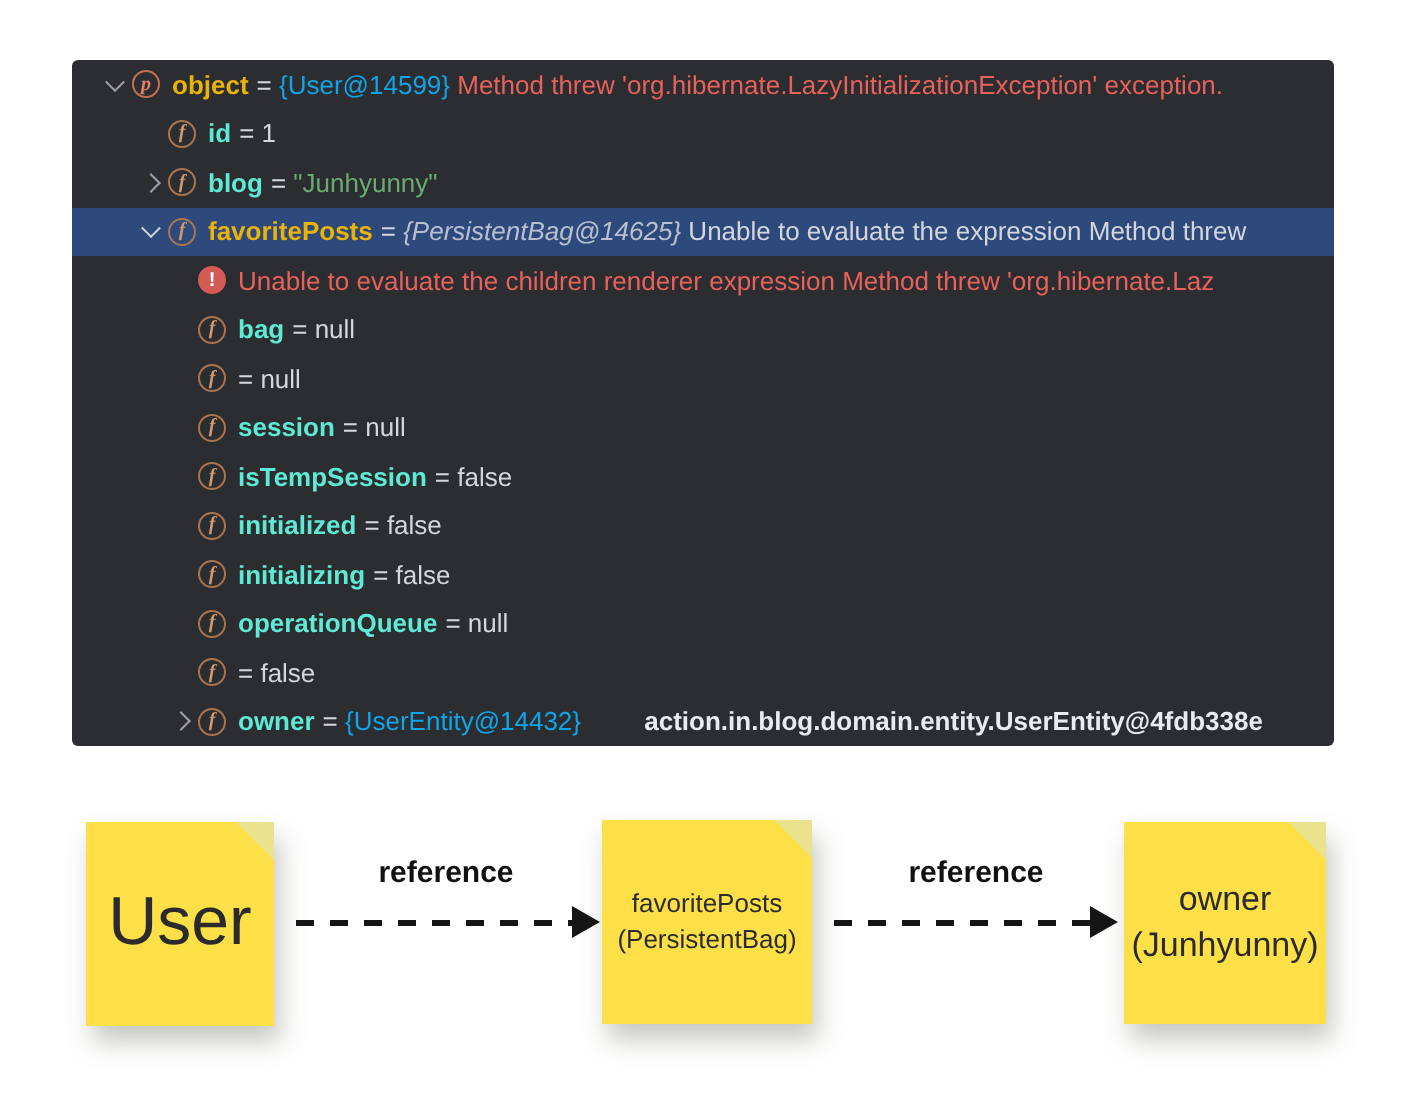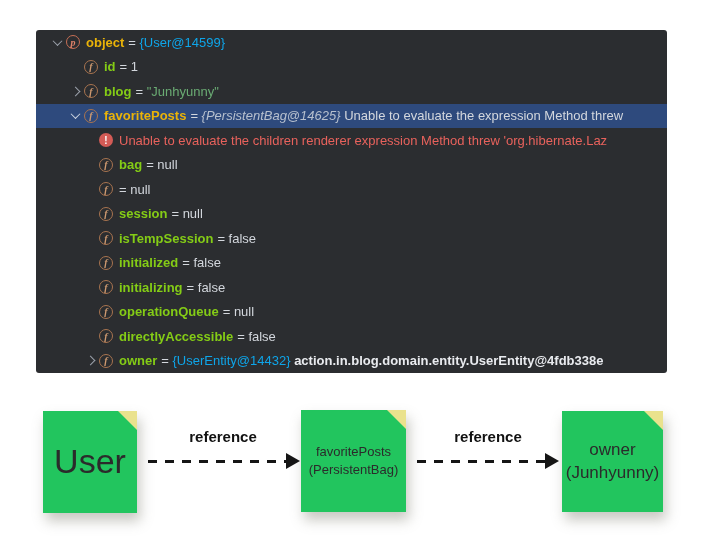--- a/index.html
+++ b/index.html
@@ -22,31 +22,31 @@
 
   .vicon{width:14px;height:14px;flex:0 0 14px;box-sizing:border-box;border-radius:50%;
          margin-right:6px;display:flex;align-items:center;justify-content:center;
          font:italic 700 10px "Liberation Serif",serif;}
   .vicon.f{border:1px solid #a9744f;color:#cf9a70;}
   .vicon.p{border:1px solid #c76f55;color:#e2836a;}
   .vicon.err{background:#d35b56;color:#ffffff;border:none;
              font:700 10px "Liberation Sans",sans-serif;font-style:normal;}
 
   .nm{margin-right:4px;}
-  .nm-field{color:#84cc16;font-weight:700;}
+  .nm-field{color:#5eead4;font-weight:700;}
   .nm-white{color:#eab308;font-weight:700;}
   .c-plain{color:#d3d7dd;}
   .c-ref{color:#0ea5e9;}
   .c-refsel{color:#b7c0ce;font-style:italic;}
   .c-error{color:#e8625c;}
   .c-string{color:#6aab73;}
-  .c-vbold{color:#e9ebef;font-weight:700;}
+  .c-vbold{color:#e9ebef;font-weight:700;padding-left:28px;}
 
   
-  .note{position:absolute;background:#22c55e;display:flex;flex-direction:column;
+  .note{position:absolute;background:#fde047;display:flex;flex-direction:column;
         align-items:center;justify-content:center;text-align:center;color:#2b2b2b;
         box-shadow:3px 8px 12px rgba(110,110,95,0.38);}
   .note::before{content:"";position:absolute;top:0;right:0;width:0;height:0;
         border-style:solid;border-width:0 19px 19px 0;
         border-color:transparent #eae28d transparent transparent;}
   .note-user{left:43px;top:411px;width:94px;height:102px;}
   .note-bag{left:301px;top:410px;width:105px;height:102px;}
   .note-owner{left:562px;top:411px;width:101px;height:101px;}
   .n-lg span{font-size:34px;line-height:1.05;}
   .n-sm span{font-size:13px;line-height:1.4;}
@@ -64,33 +64,33 @@
         font-weight:700;color:#111111;}
   .alabel1{left:153px;top:428px;}
   .alabel2{left:418px;top:428px;}
 </style>
 </head>
 <body>
 
 <div class="stage">
 
   <div class="panel" id="panel">
-      <div class="row lv0"><span class="chev down"><i></i></span><span class="vicon p">p</span><span class="nm nm-white">object</span><span class="c-plain">= </span><span class="c-ref">{User@14599}</span></div>
+      <div class="row lv0"><span class="chev down"><i></i></span><span class="vicon p">p</span><span class="nm nm-white">object</span><span class="c-plain">= </span><span class="c-ref">{User@14599}</span><span class="c-error"> Method threw 'org.hibernate.LazyInitializationException' exception.</span></div>
       <div class="row lv1"><span class="chev"></span><span class="vicon f">f</span><span class="nm nm-field">id</span><span class="c-plain">= 1</span></div>
       <div class="row lv1"><span class="chev right"><i></i></span><span class="vicon f">f</span><span class="nm nm-field">blog</span><span class="c-plain">= </span><span class="c-string">"Junhyunny"</span></div>
       <div class="row lv1 selected"><span class="chev down"><i></i></span><span class="vicon f">f</span><span class="nm nm-white">favoritePosts</span><span class="c-plain">= </span><span class="c-refsel">{PersistentBag@14625}</span><span class="c-plain"> Unable to evaluate the expression Method threw</span></div>
       <div class="row lv2"><span class="chev"></span><span class="vicon err">!</span><span class="c-error">Unable to evaluate the children renderer expression Method threw 'org.hibernate.Laz</span></div>
       <div class="row lv2"><span class="chev"></span><span class="vicon f">f</span><span class="nm nm-field">bag</span><span class="c-plain">= null</span></div>
       <div class="row lv2"><span class="chev"></span><span class="vicon f">f</span><span class="c-plain">= null</span></div>
       <div class="row lv2"><span class="chev"></span><span class="vicon f">f</span><span class="nm nm-field">session</span><span class="c-plain">= null</span></div>
       <div class="row lv2"><span class="chev"></span><span class="vicon f">f</span><span class="nm nm-field">isTempSession</span><span class="c-plain">= false</span></div>
       <div class="row lv2"><span class="chev"></span><span class="vicon f">f</span><span class="nm nm-field">initialized</span><span class="c-plain">= false</span></div>
       <div class="row lv2"><span class="chev"></span><span class="vicon f">f</span><span class="nm nm-field">initializing</span><span class="c-plain">= false</span></div>
       <div class="row lv2"><span class="chev"></span><span class="vicon f">f</span><span class="nm nm-field">operationQueue</span><span class="c-plain">= null</span></div>
-      <div class="row lv2"><span class="chev"></span><span class="vicon f">f</span><span class="nm nm-field">directlyAccessible</span><span class="c-plain">= false</span></div>
+      <div class="row lv2"><span class="chev"></span><span class="vicon f">f</span><span class="c-plain">= false</span></div>
       <div class="row lv2"><span class="chev right"><i></i></span><span class="vicon f">f</span><span class="nm nm-field">owner</span><span class="c-plain">= </span><span class="c-ref">{UserEntity@14432}</span><span class="c-vbold"> action.in.blog.domain.entity.UserEntity@4fdb338e</span></div>
     </div>
 
   <div>
     <div class="note note-user n-lg" id="note-user">
         <span>User</span>
       </div>
     <div class="note note-bag n-sm" id="note-bag">
         <span>favoritePosts</span>
         <span>(PersistentBag)</span>

